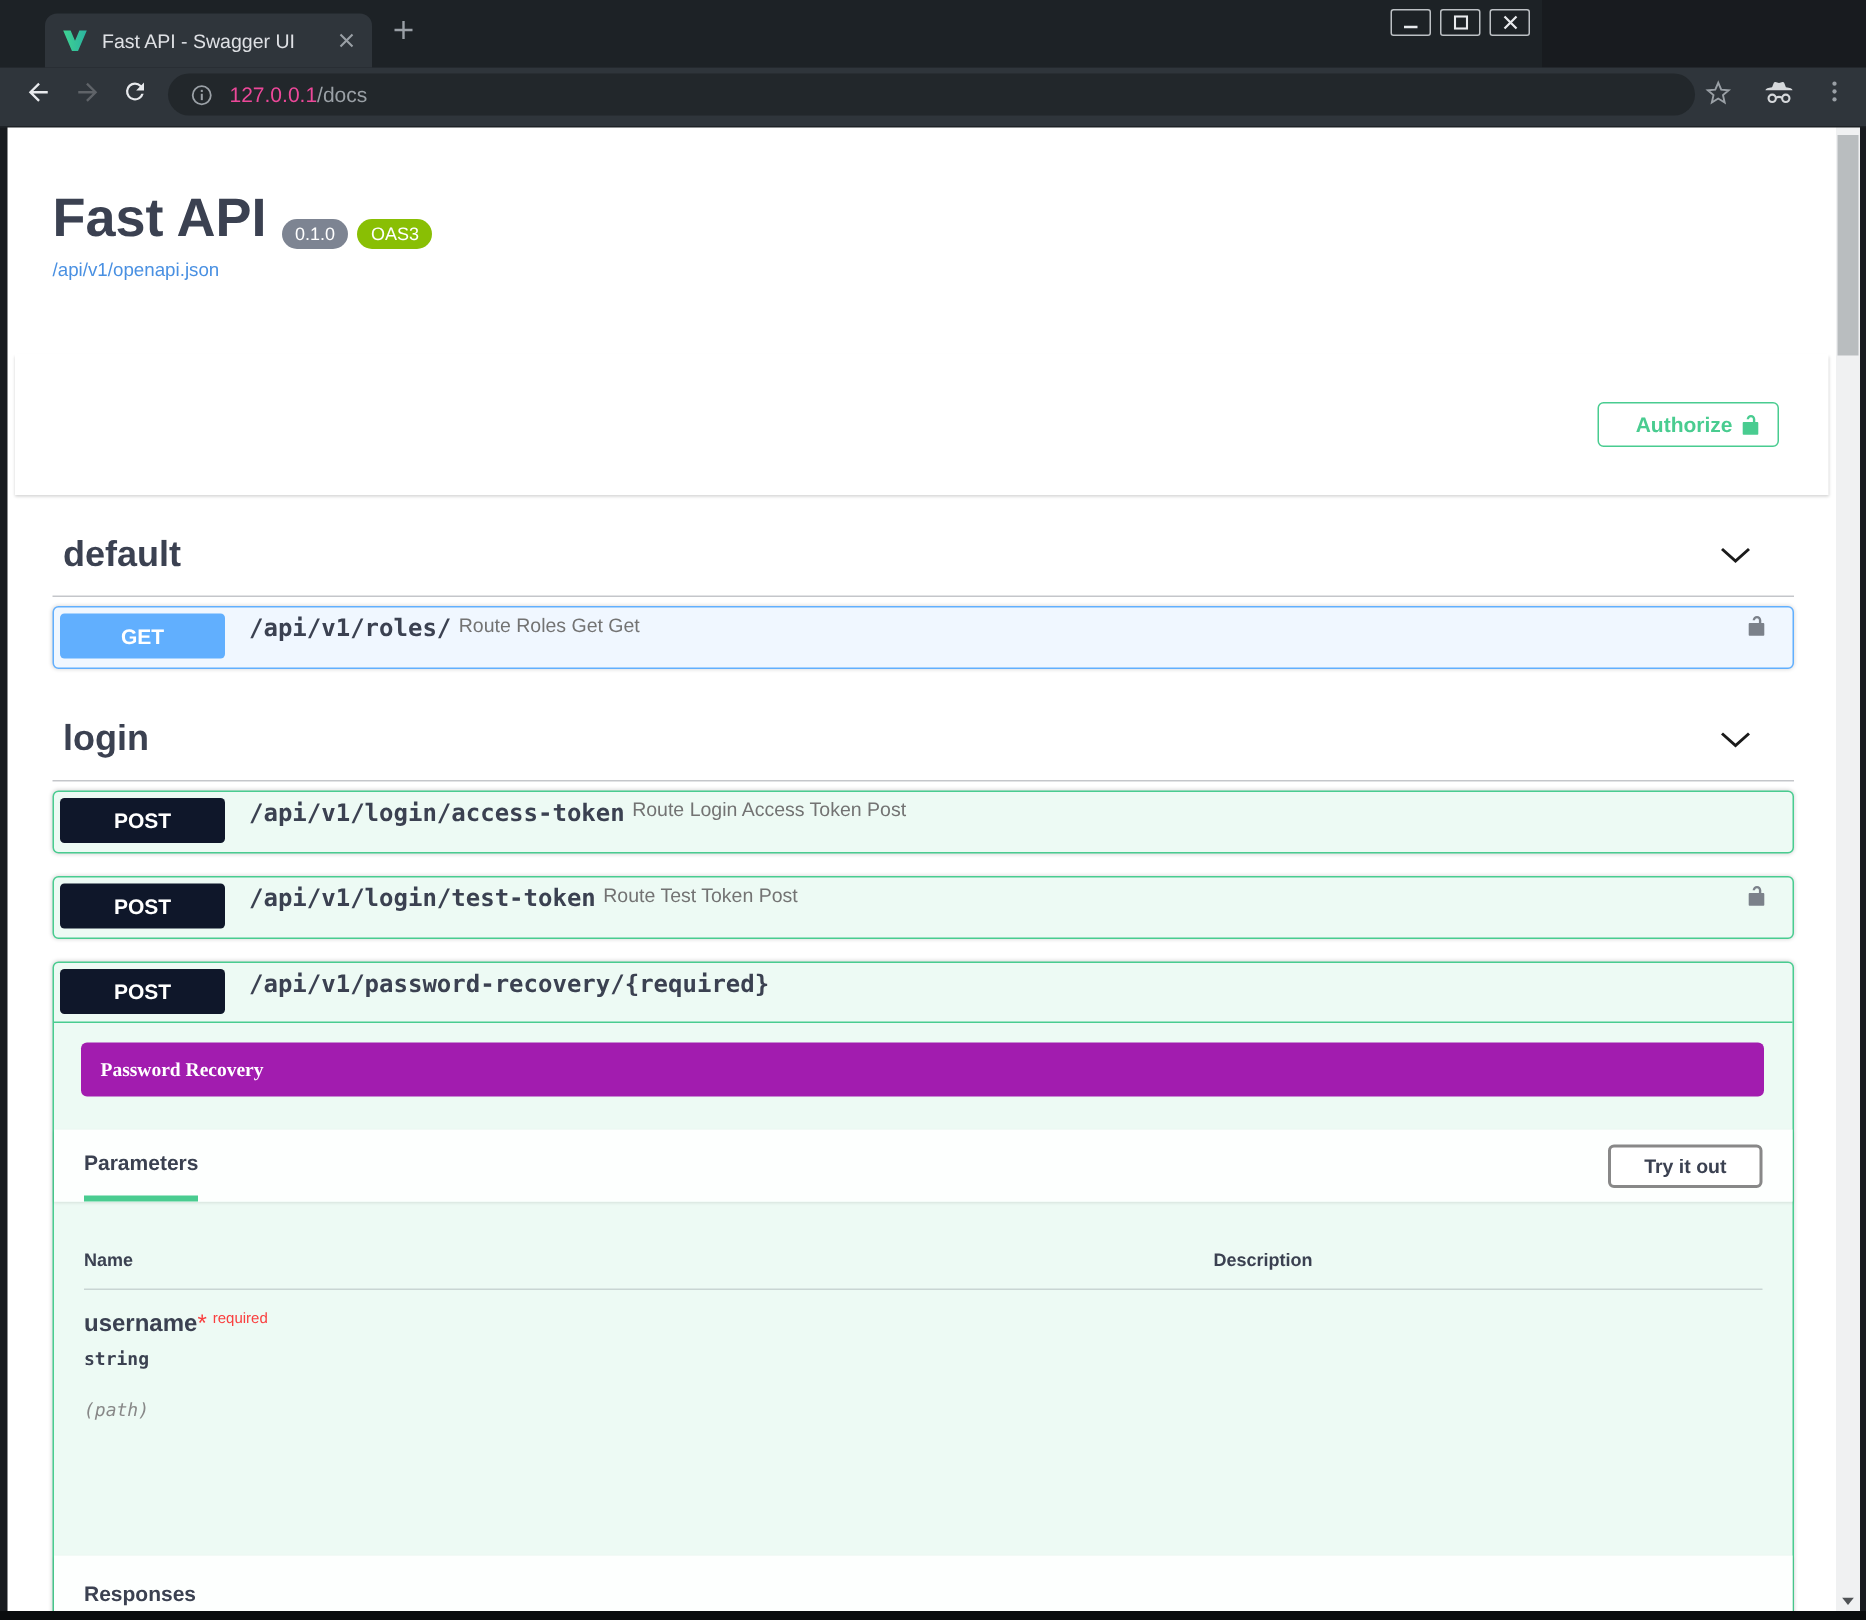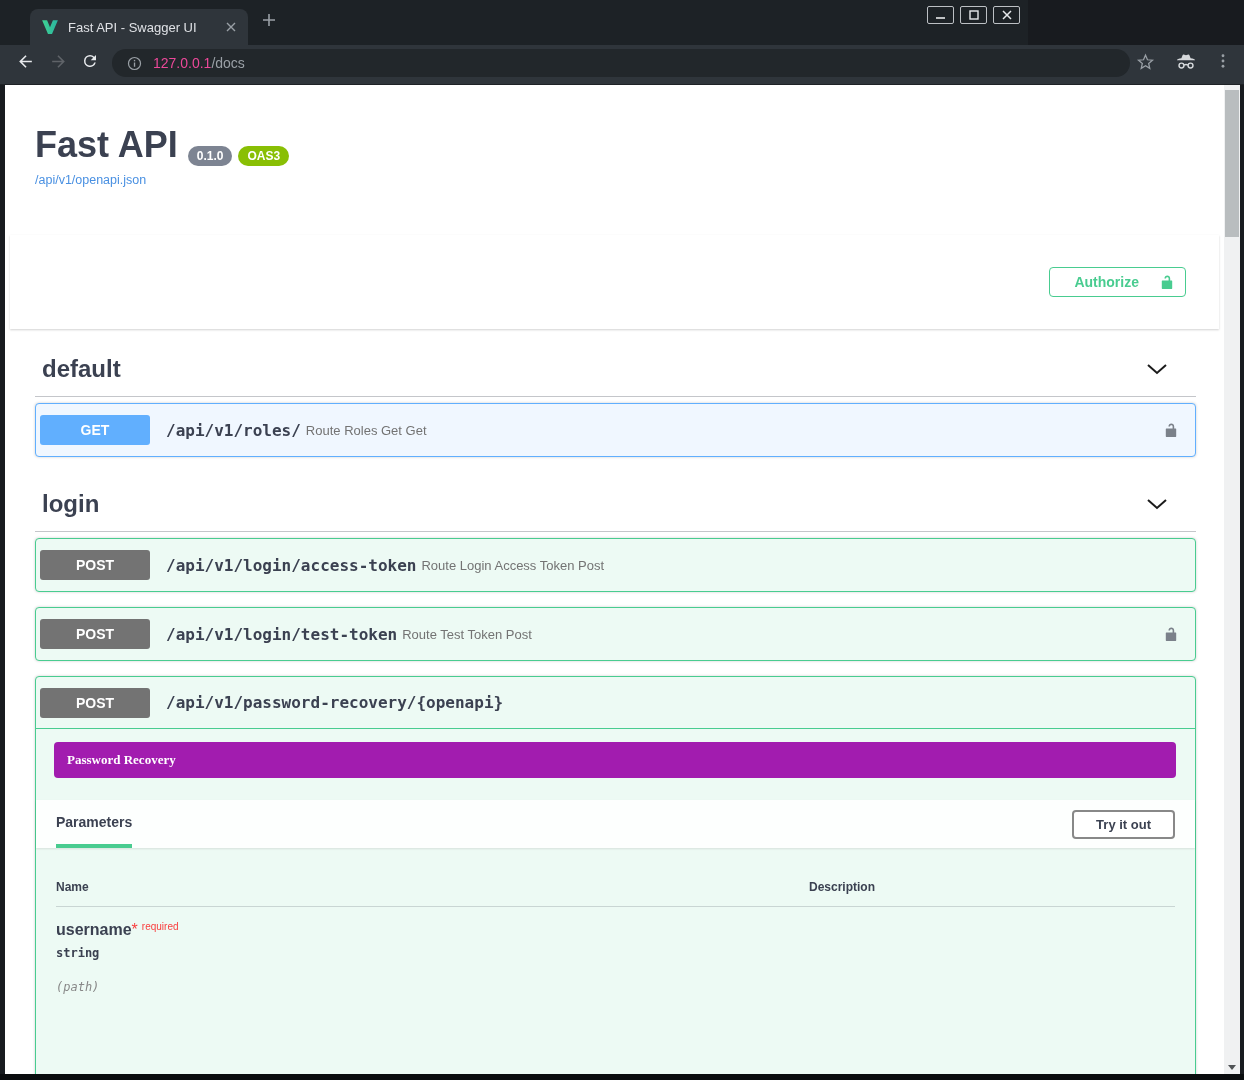--- a/index.html
+++ b/index.html
@@ -34,44 +34,44 @@
   .sb-arrow{position:absolute;left:0;width:16px;height:14px;display:flex;align-items:center;justify-content:center}
   .sb-thumb{position:absolute;left:1px;top:5px;width:14px;height:147px;background:#b9bdbf}
   .frame-right{position:absolute;top:85px;left:1240px;width:4px;height:995px;background:#181b1f}
   .frame-bottom{position:absolute;top:1074px;left:0;width:1244px;height:6px;background:#0a0c0e}
 
   
   .wrap{padding:0 28px 0 30px}
   .info{margin-top:38px}
   .api-title{font-size:36px;font-weight:700;color:#3b4151;line-height:1.2;display:flex;align-items:flex-end}
   .badges{display:flex;gap:6px;margin-left:10px;margin-top:6px}
-  .badge{font-size:12px;font-weight:700;color:#fff;padding:3px 9px;border-radius:10px;line-height:1.2}
+  .badge{font-size:12px;font-weight:400;color:#fff;padding:3px 9px;border-radius:10px;line-height:1.2}
   .badge.version{background:#7d8492}
   .badge.oas{background:#89bf04}
   .spec-link{font-size:12.5px;color:#4990e2;margin-top:7px;text-decoration:none;display:inline-block}
 
   .scheme{margin:47px 5px 0 5px;height:94px;background:#fff;box-shadow:0 1px 2px 0 rgba(0,0,0,.18);
           display:flex;align-items:center;justify-content:flex-end;padding-right:33px;box-sizing:border-box}
-  .auth-btn{display:flex;align-items:flex-end;gap:20px;border:1px solid #49cc90;border-radius:4px;
+  .auth-btn{display:flex;align-items:flex-end;gap:4px;border:1px solid #49cc90;border-radius:4px;
             padding:6px 10px 6px 24px;background:#fff;color:#49cc90;font-weight:700;font-size:14px;cursor:pointer}
 
   .sec-header{display:flex;align-items:center;justify-content:space-between;
               padding:26px 28px 13px 7px;border-bottom:1px solid rgba(59,65,81,.3)}
   .sec-title{font-size:24px;font-weight:700;color:#3b4151}
   .ops{padding-top:6px}
 
   .opblock{border-radius:4px;margin-bottom:15px;border:1px solid;box-shadow:0 0 3px rgba(0,0,0,.19)}
   .opblock.get{border-color:#61affe;background:#f0f7ff}
   .opblock.post{border-color:#49cc90;background:#edfaf4}
-  .op-summary{display:flex;align-items:center;padding:4px;height:52px;box-sizing:border-box;cursor:pointer}
+  .op-summary{display:flex;align-items:flex-start;padding:4px;height:40px;box-sizing:border-box;cursor:pointer}
   .opblock.expanded .op-summary{border-bottom:1px solid #49cc90}
   .method-badge{width:110px;height:30px;line-height:30px;text-align:center;border-radius:3px;
                 color:#fff;font-weight:700;font-size:14px}
   .method-badge.get{background:#61affe}
-  .method-badge.post{background:#737373}
+  .method-badge.post{background:#0f172a}
   .op-path{font-family:"DejaVu Sans Mono",monospace;font-weight:700;font-size:16px;color:#3b4151;margin-left:16px}
   .op-desc{font-size:13px;color:#737373;margin-left:5px;flex:1}
   .op-lock{margin-right:12px;color:#7b818a}
 
   .desc-bar{margin:13px 19px 0 18px;background:#a21caf;border-radius:4px;padding:10px 13px;
             color:#fff;font-family:Liberation Serif, serif;font-weight:700;font-size:13px}
 
   .sec-hd{display:flex;justify-content:space-between;align-items:center;background:rgba(255,255,255,.85);
           box-shadow:0 1px 2px rgba(0,0,0,.1);margin-top:22px;padding:0 20px;height:48px}
   .tab-item{height:48px;display:flex;align-items:center;border-bottom:4px solid #49cc90;
@@ -268,21 +268,21 @@
             <svg width="16" height="16" viewBox="0 0 20 20" fill="#7b818a">
                 <path d="M15.8 8H14V5.6C14 3.6 12.4 2 10.4 2 8.4 2 6.8 3.6 6.8 5.6H8.8C8.8 4.7 9.5 4 10.4 4c.9 0 1.6.7 1.6 1.6V8H4.2c-.4 0-.7.3-.7.7v9.2c0 .4.3.7.7.7h11.6c.4 0 .7-.3.7-.7V8.7c0-.4-.3-.7-.7-.7z"></path>
               </svg>
           </span>
         </div>
       </div>
 
       <div class="opblock post expanded">
         <div class="op-summary">
           <span class="method-badge post">POST</span>
-          <span class="op-path">/api/v1/password-recovery/{openapi}</span>
+          <span class="op-path">/api/v1/password-recovery/{required}</span>
         </div>
 
         <div class="desc-bar">Password Recovery</div>
 
         <div class="sec-hd">
           <span class="tab-item">Parameters</span>
           <button class="tryout-btn">Try it out</button>
         </div>
 
         <div class="table-wrap">

